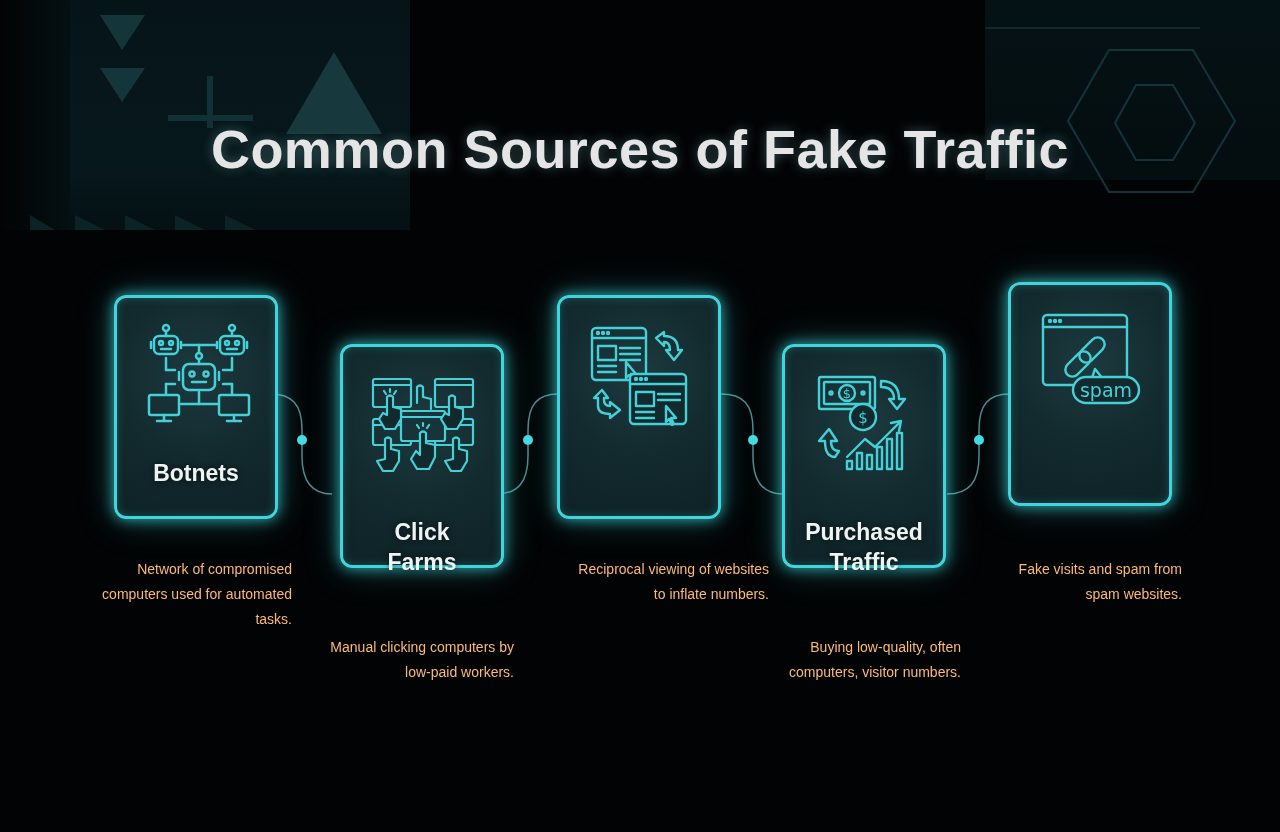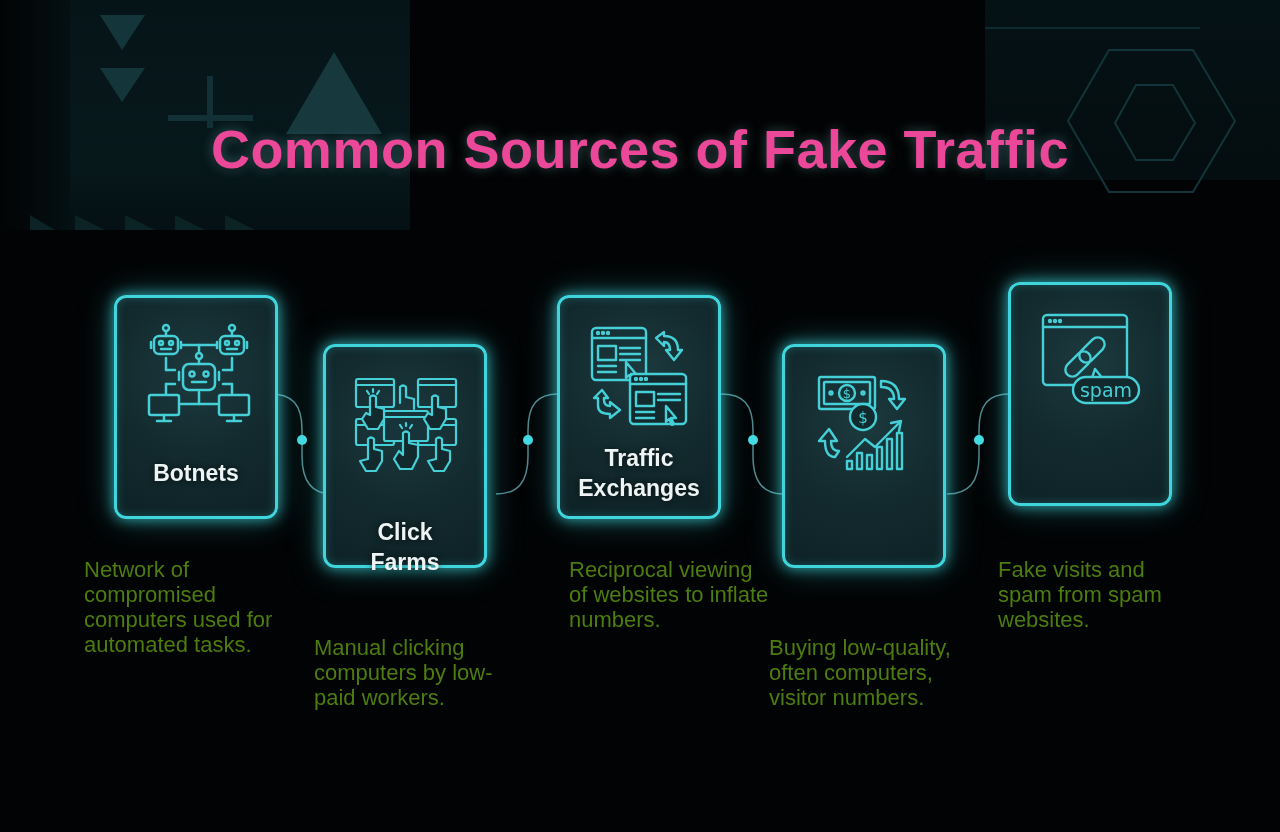--- a/index.html
+++ b/index.html
@@ -18,38 +18,38 @@
     position:absolute; left:0; top:0; width:70px; height:230px;
     background:linear-gradient(90deg,#020304,#041012);
   }
   .bg-panel-right {
     position:absolute; left:985px; top:0; width:295px; height:180px;
     background:linear-gradient(180deg,#051215 0%,#040d10 100%);
   }
   .bg-decor { position:absolute; pointer-events:none; }
   .title {
     position:absolute; left:0; right:0; top:118px; text-align:center;
-    font-size:54px; font-weight:bold; letter-spacing:0.5px; color:#ec4899;
+    font-size:54px; font-weight:bold; letter-spacing:0.5px; color:#e5e5e5;
     text-shadow:0 0 12px rgba(150,230,235,.35), 0 2px 4px rgba(0,0,0,.8);
   }
   .card {
     position:absolute; width:164px; height:224px; box-sizing:border-box;
     border:3px solid #3fd5dc; border-radius:12px;
     background:radial-gradient(circle at 50% 35%, #1c3a3f 0%, #12292d 55%, #0e2226 100%);
     box-shadow:0 0 14px rgba(63,213,220,.75), 0 0 34px rgba(63,213,220,.35), inset 0 0 10px rgba(63,213,220,.25);
   }
   .card .icon { position:absolute; left:22px; top:20px; width:114px; height:108px; }
   .card .label {
     position:absolute; left:0; right:0; text-align:center;
     font-size:23px; font-weight:bold; line-height:30px; color:#eef3f3;
     text-shadow:0 0 6px rgba(0,0,0,.6);
   }
   .desc {
-    position:absolute; width:220px; text-align:left;
-    font-size:22px; line-height:25px; color:#4d7c0f;
+    position:absolute; width:220px; text-align:right;
+    font-size:14px; line-height:25px; color:#fdba74;
   }
   .connector { position:absolute; }
 </style>
 </head>
 <body>
 
 <div class="bg-panel-left2"></div>
 <div class="bg-panel-left"></div>
 <div class="bg-panel-right"></div>
 <svg class="bg-decor" style="left:0;top:0" width="1280" height="240">
@@ -132,21 +132,21 @@
       <line x1="18" y1="103" x2="32" y2="103"></line>
     <rect x="80" y="77" width="30" height="20" rx="2"></rect>
       <line x1="95" y1="97" x2="95" y2="102"></line>
       <line x1="88" y1="103" x2="102" y2="103"></line>
     <line x1="60" y1="74" x2="60" y2="86"></line>
       <line x1="42" y1="86" x2="78" y2="86"></line>
   </svg>
   <div class="label" style="top:160px">Botnets</div>
 </div>
 
-<div class="card" style="left:323px;top:344px">
+<div class="card" style="left:340px;top:344px">
   <svg class="icon" viewBox="0 0 114 108" fill="none" stroke="#45cfd6" stroke-width="2.2" stroke-linecap="round" stroke-linejoin="round">
     <rect x="8" y="12" width="38" height="28" rx="2"></rect>
       <line x1="8" y1="18" x2="46" y2="18"></line>
     <rect x="70" y="12" width="38" height="28" rx="2"></rect>
       <line x1="70" y1="18" x2="108" y2="18"></line>
     <rect x="8" y="52" width="38" height="26" rx="2"></rect>
       <line x1="8" y1="58" x2="46" y2="58"></line>
     <rect x="70" y="52" width="38" height="26" rx="2"></rect>
       <line x1="70" y1="58" x2="108" y2="58"></line>
     <rect x="36" y="44" width="44" height="30" rx="2" fill="#16343a"></rect>
@@ -188,21 +188,20 @@
       <circle cx="64" cy="61" r="1"></circle>
     <rect x="54" y="74" width="18" height="14"></rect>
       <line x1="76" y1="76" x2="98" y2="76"></line>
       <line x1="76" y1="82" x2="98" y2="82"></line>
     <line x1="54" y1="94" x2="72" y2="94"></line>
       <line x1="54" y1="100" x2="72" y2="100"></line>
     <path d="M84,88 L94,100 L89,100 L92,106 L90,107 L87,101 L84,104 Z"></path>
     <path d="M74,20 L82,14 L82,18 Q96,18 96,32 L100,32 L92,42 L84,32 L88,32 Q88,24 82,24 L82,28 Z"></path>
     <path d="M20,72 L12,80 L16,80 L16,88 Q16,96 28,96 L28,100 L38,92 L28,84 L28,88 Q22,88 22,82 L22,80 L26,80 Z"></path>
   </svg>
-  <div class="label" style="top:145px;padding:0 8px">Traffic Exchanges</div>
 </div>
 
 <div class="card" style="left:782px;top:344px">
   <svg class="icon" viewBox="0 0 114 108" fill="none" stroke="#45cfd6" stroke-width="2.4" stroke-linecap="round" stroke-linejoin="round">
     <rect x="12" y="10" width="56" height="32" rx="2"></rect>
       <rect x="17" y="15" width="46" height="22" rx="1"></rect>
     <circle cx="40" cy="26" r="8"></circle>
       <text x="40" y="31" text-anchor="middle" font-size="13" fill="#45cfd6" stroke="none" font-family="DejaVu Sans, sans-serif">$</text>
     <circle cx="24" cy="26" r="1.5"></circle>
       <circle cx="56" cy="26" r="1.5"></circle>
@@ -212,20 +211,21 @@
     <path d="M28,90 Q18,90 18,74 L12,74 L22,62 L30,74 L24,74 Q24,84 32,84 Z"></path>
     <path d="M40,90 L58,72 L68,80 L92,56"></path>
       <path d="M84,56 L94,54 L92,64"></path>
     <rect x="40" y="94" width="5" height="8"></rect>
       <rect x="50" y="86" width="5" height="16"></rect>
       <rect x="60" y="88" width="5" height="14"></rect>
       <rect x="70" y="80" width="5" height="22"></rect>
       <rect x="80" y="72" width="5" height="30"></rect>
       <rect x="90" y="66" width="5" height="36"></rect>
   </svg>
+  <div class="label" style="top:170px;padding:0 8px">Purchased Traffic</div>
 </div>
 
 <div class="card" style="left:1008px;top:282px">
   <svg class="icon" viewBox="0 0 114 108" fill="none" stroke="#45cfd6" stroke-width="2.4" stroke-linecap="round" stroke-linejoin="round">
     <rect x="10" y="10" width="84" height="70" rx="4"></rect>
       <line x1="10" y1="22" x2="94" y2="22"></line>
     <circle cx="17" cy="16" r="1"></circle>
       <circle cx="22" cy="16" r="1"></circle>
       <circle cx="27" cy="16" r="1"></circle>
     <rect x="30" y="52" width="30" height="14" rx="7" transform="rotate(-45 45 59)"></rect>

